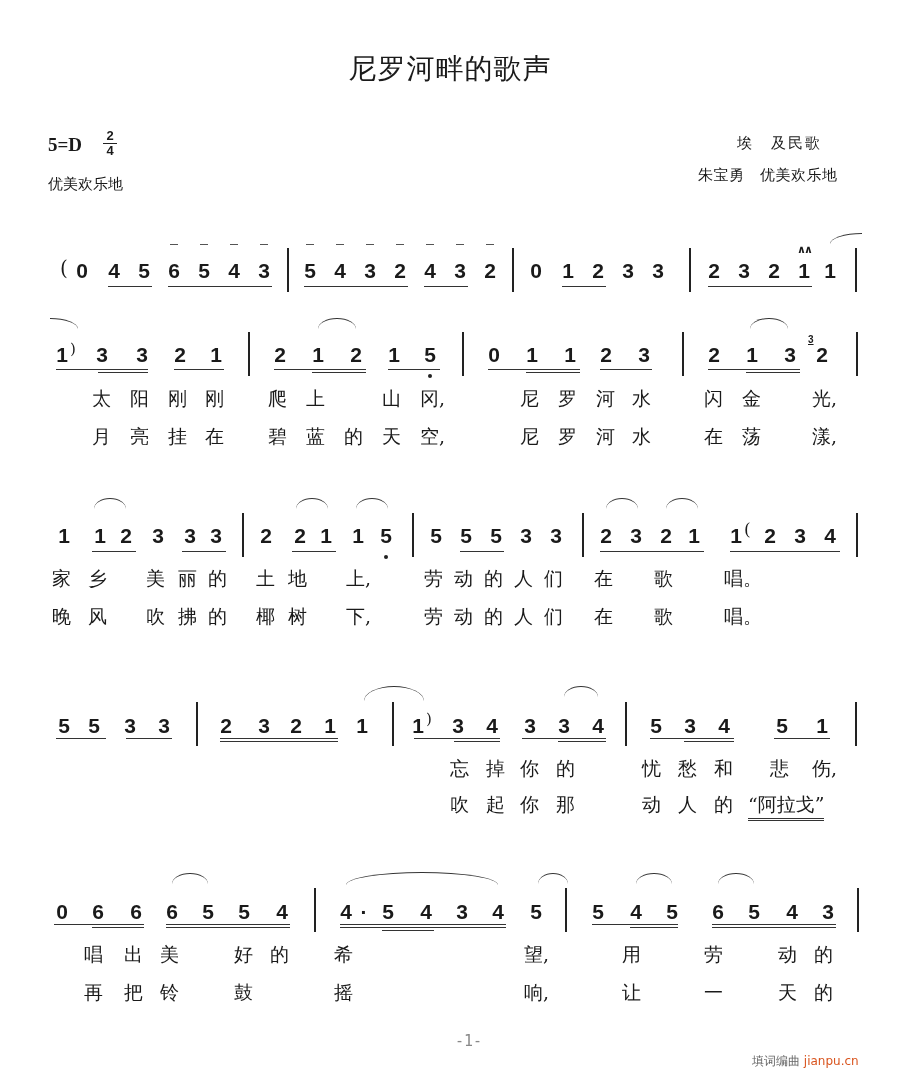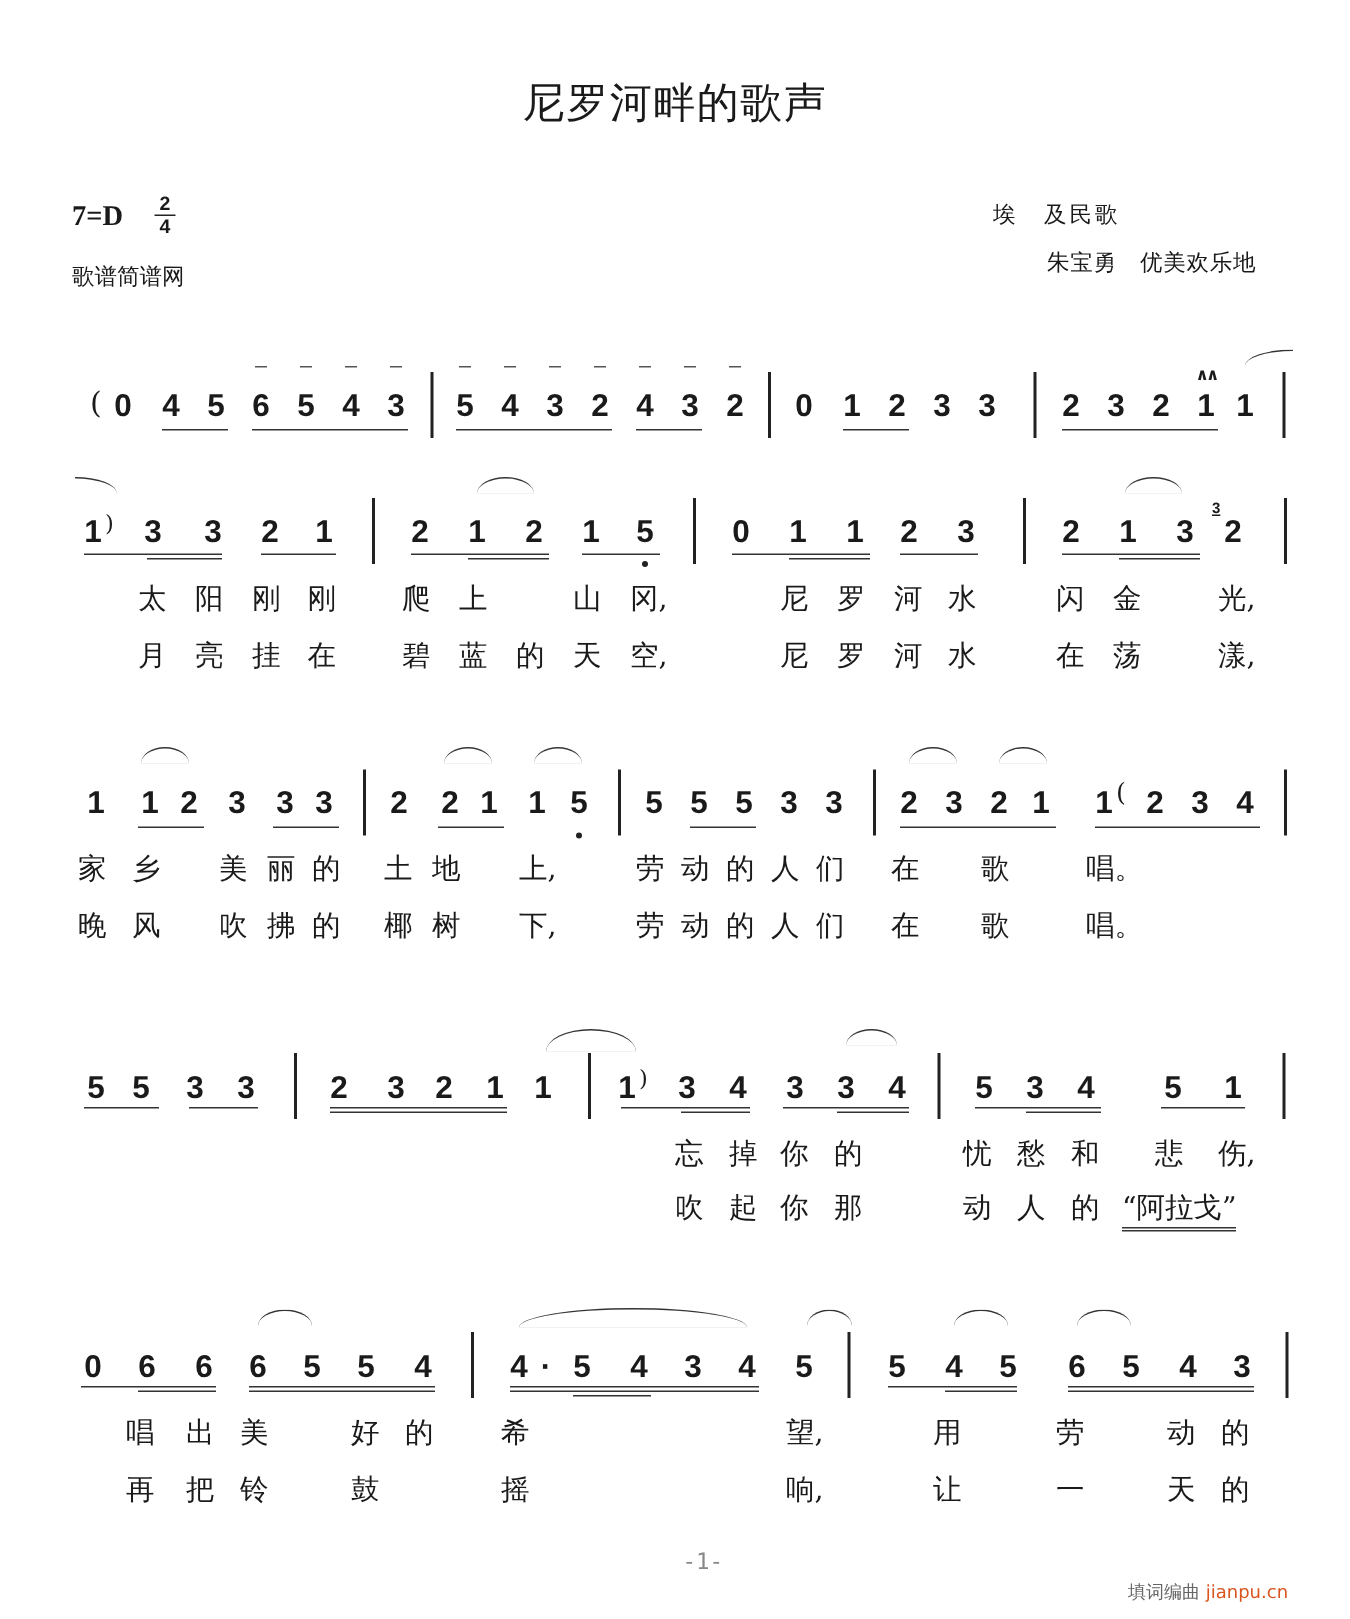--- a/index.html
+++ b/index.html
@@ -26,27 +26,27 @@
   .wm { position:absolute; top:1053px; left:752px; font-size:12px; color:#666; }
   .wm b { color:#d9541e; font-weight:normal; }
   .grace { position:absolute; font-family:"Liberation Sans", sans-serif; font-weight:bold; font-size:10px; }
   .trill { position:absolute; font-size:11px; font-weight:bold; letter-spacing:-2px; }
 </style>
 </head>
 <body>
 
 <div class="title">尼罗河畔的歌声</div>
 
-<div class="key">7=D</div>
+<div class="key">5=D</div>
 <div class="frac">
   <span>2</span>
   <span class="bar">4</span>
 </div>
-<div class="tempo">歌谱简谱网</div>
-<div class="credit" style="top:134px; left:662px;">埃　及民歌</div>
+<div class="tempo">优美欢乐地</div>
+<div class="credit" style="top:134px; left:737px;">埃　及民歌</div>
 <div class="credit" style="top:166px; left:698px; letter-spacing:0.5px;">朱宝勇　优美欢乐地</div>
 
 <div class="row" style="top:0;">
   <span class="paren" style="left:60px; top:256px;">(</span>
   <span class="n" style="left:74px;top:259px;">0</span>
   <span class="n" style="left:106px;top:259px;">4</span>
   <span class="n" style="left:136px;top:259px;">5</span>
   <span class="n" style="left:166px;top:259px;">6</span>
   <span class="n" style="left:196px;top:259px;">5</span>
   <span class="n" style="left:226px;top:259px;">4</span>

